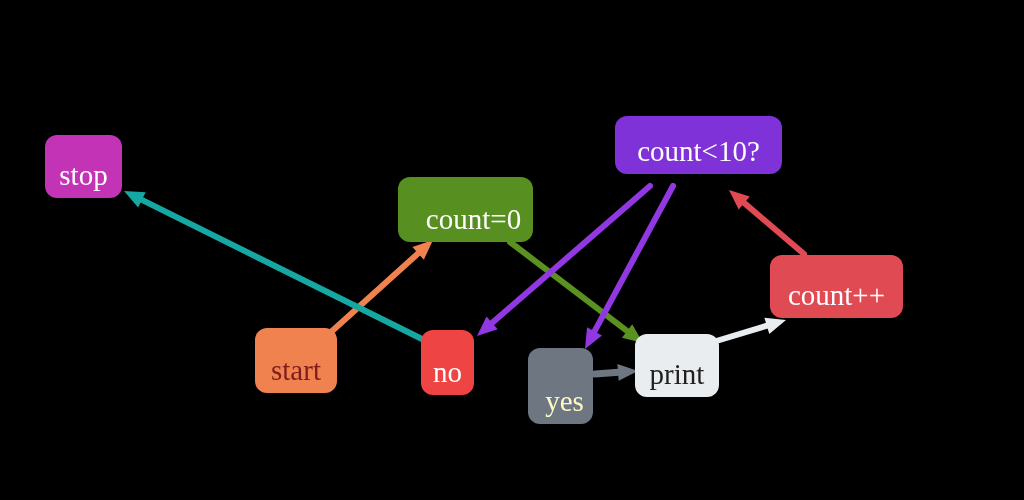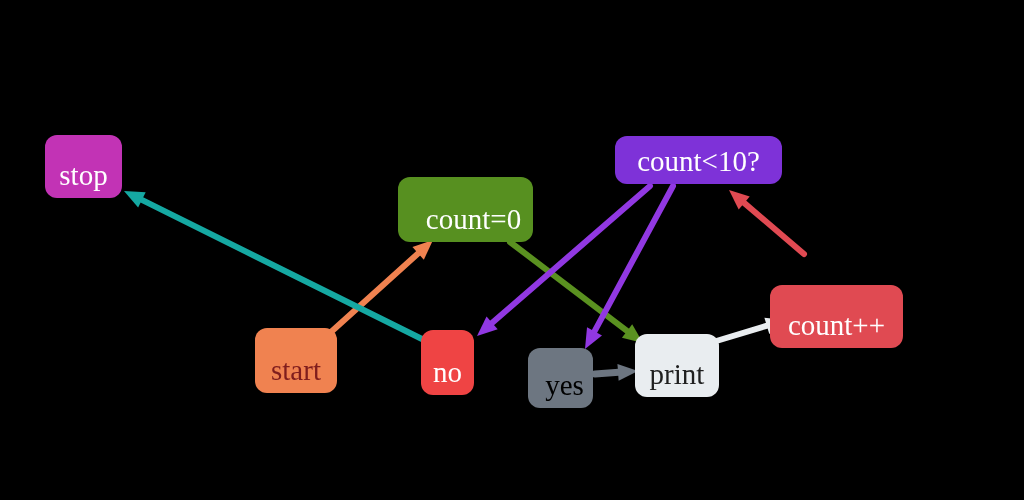--- a/index.html
+++ b/index.html
@@ -77,31 +77,31 @@
         <polygon points="729,190 749.7312467078743,196.51654892847813 738.6962191060313,209.448221899388" fill="#e04a52"></polygon>
       </g>
     </svg>
 
   <div class="node" style="left: 45px; top: 135px; width: 77px; height: 63px; background: rgb(194, 51, 181); color: rgb(255, 255, 255);">
     <span class="node-label">stop</span>
   </div>
   <div class="node" style="left: 398px; top: 177px; width: 135px; height: 65px; background: rgb(87, 144, 32); color: rgb(255, 255, 255); padding-left: 16px;">
     <span class="node-label">count=0</span>
   </div>
-  <div class="node" style="left: 615px; top: 136px; width: 167px; height: 48px; background: rgb(126, 50, 216); color: rgb(255, 255, 255);">
+  <div class="node" style="left: 615px; top: 116px; width: 167px; height: 58px; background: rgb(126, 50, 216); color: rgb(255, 255, 255);">
     <span class="node-label">count&lt;10?</span>
   </div>
-  <div class="node" style="left: 770px; top: 255px; width: 133px; height: 63px; background: rgb(224, 74, 82); color: rgb(255, 255, 255); margin-top: 30px;">
+  <div class="node" style="left: 770px; top: 255px; width: 133px; height: 63px; background: rgb(224, 74, 82); color: rgb(255, 255, 255);">
     <span class="node-label">count++</span>
   </div>
   <div class="node" style="left: 255px; top: 328px; width: 82px; height: 65px; background: rgb(240, 130, 80); color: #7f1d1d;">
     <span class="node-label">start</span>
   </div>
   <div class="node" style="left: 421px; top: 330px; width: 53px; height: 65px; background: #ef4444; color: rgb(255, 255, 255);">
     <span class="node-label">no</span>
   </div>
-  <div class="node" style="left: 528px; top: 348px; width: 65px; height: 60px; background: rgb(109, 118, 129); color: #000000; padding-left: 8px;">
+  <div class="node" style="left: 528px; top: 348px; width: 65px; height: 76px; background: rgb(109, 118, 129); color: #fef9c3; padding-left: 8px;">
     <span class="node-label">yes</span>
   </div>
   <div class="node" style="left: 635px; top: 334px; width: 84px; height: 63px; background: rgb(233, 237, 240); color: rgb(31, 31, 31);">
     <span class="node-label">print</span>
   </div>
 </div>
 
 </body></html>

